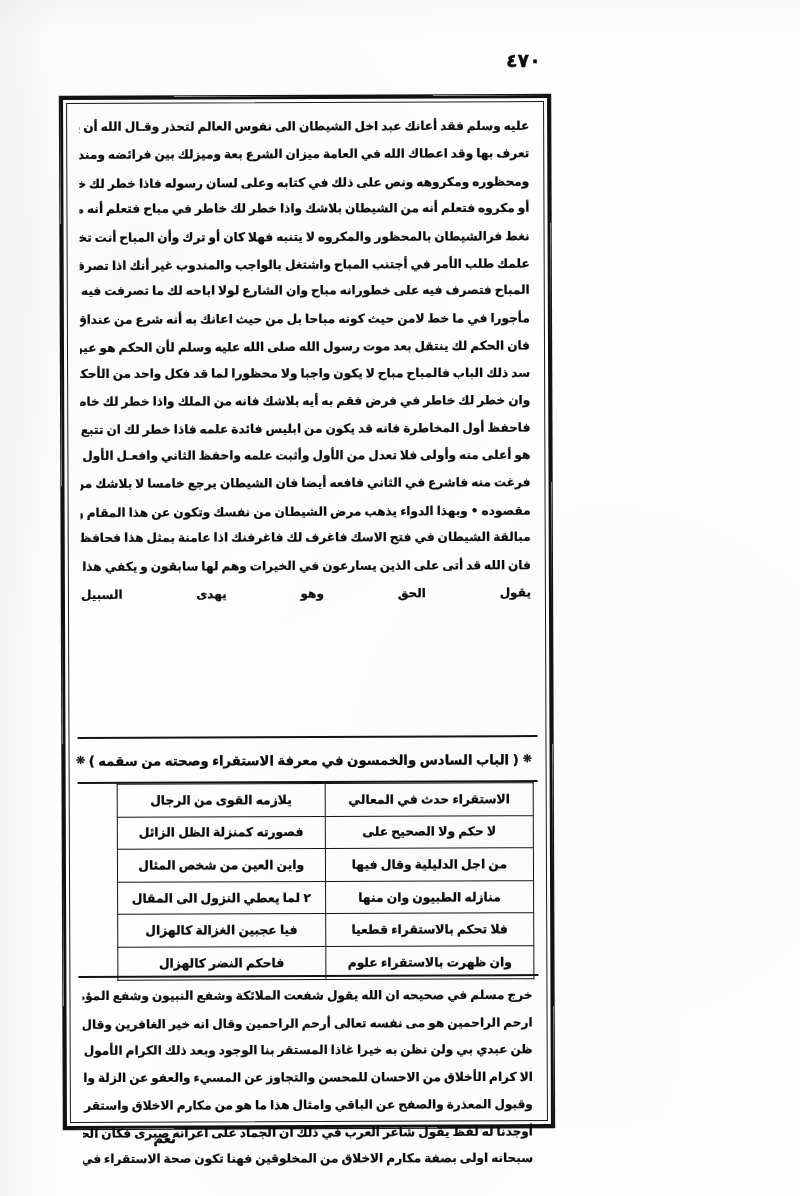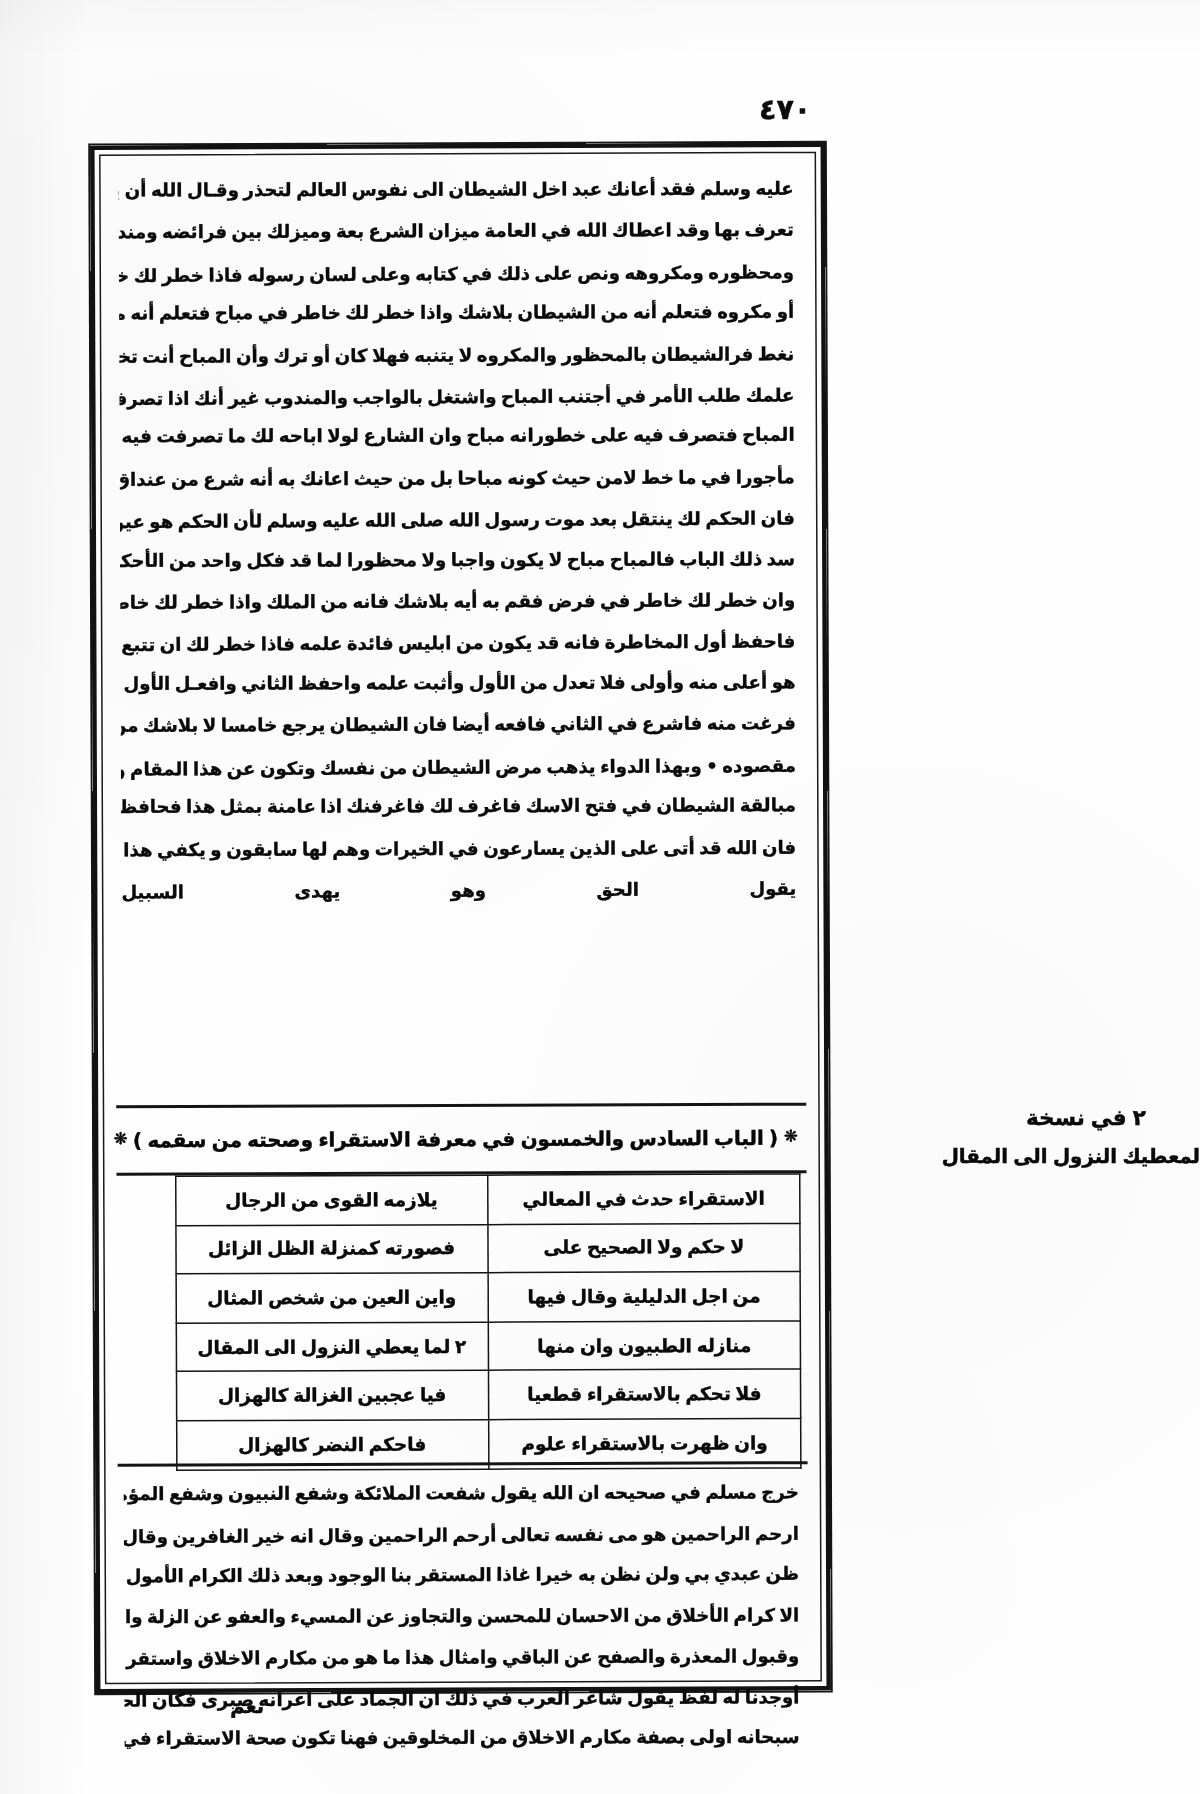--- a/index.html
+++ b/index.html
@@ -25,21 +25,21 @@
     background-image:
       radial-gradient(circle at 18% 22%, rgba(0,0,0,0.018) 0%, rgba(0,0,0,0) 38%),
       radial-gradient(circle at 76% 64%, rgba(0,0,0,0.015) 0%, rgba(0,0,0,0) 42%),
       radial-gradient(circle at 44% 88%, rgba(0,0,0,0.013) 0%, rgba(0,0,0,0) 34%);
   }
 
   
   #folio-number {
     position: absolute;
     left: 506px;
-    top: 61px;
+    top: 48px;
     width: 70px;
     height: 24px;
     font-family: "DejaVu Sans", sans-serif;
     font-size: 19px;
     font-weight: 700;
     line-height: 24px;
     letter-spacing: 1px;
     color: #0b0b0b;
     text-align: left;
     direction: rtl;
@@ -323,21 +323,17 @@
         <span class="ln">وقبول المعذرة والصفح عن الباقي وامثال هذا ما هو من مكارم الاخلاق واستقر ناذلك</span>
         <span class="ln">أوجدنا له لفظ يقول شاعر العرب في ذلك ان الجماد على اعرانه صبرى فكان الحق</span>
         <span class="ln">سبحانه اولى بصفة مكارم الاخلاق من المخلوقين فهنا تكون صحة الاستقراء في الالهيات واما</span>
       </div>
 
     </div>
   </div>
 
   <div id="catchword">نعم</div>
 
-  <div id="margin-note">
-    <span class="mn-line mn-1">٢ في نسخة</span>
-    <span class="mn-line mn-2">لمعطيك النزول الى المقال</span>
-  </div>
 
   <div id="gutter-shade"></div>
   <div id="edge-shade-top"></div>
 
 </div>
 
 </body></html>

